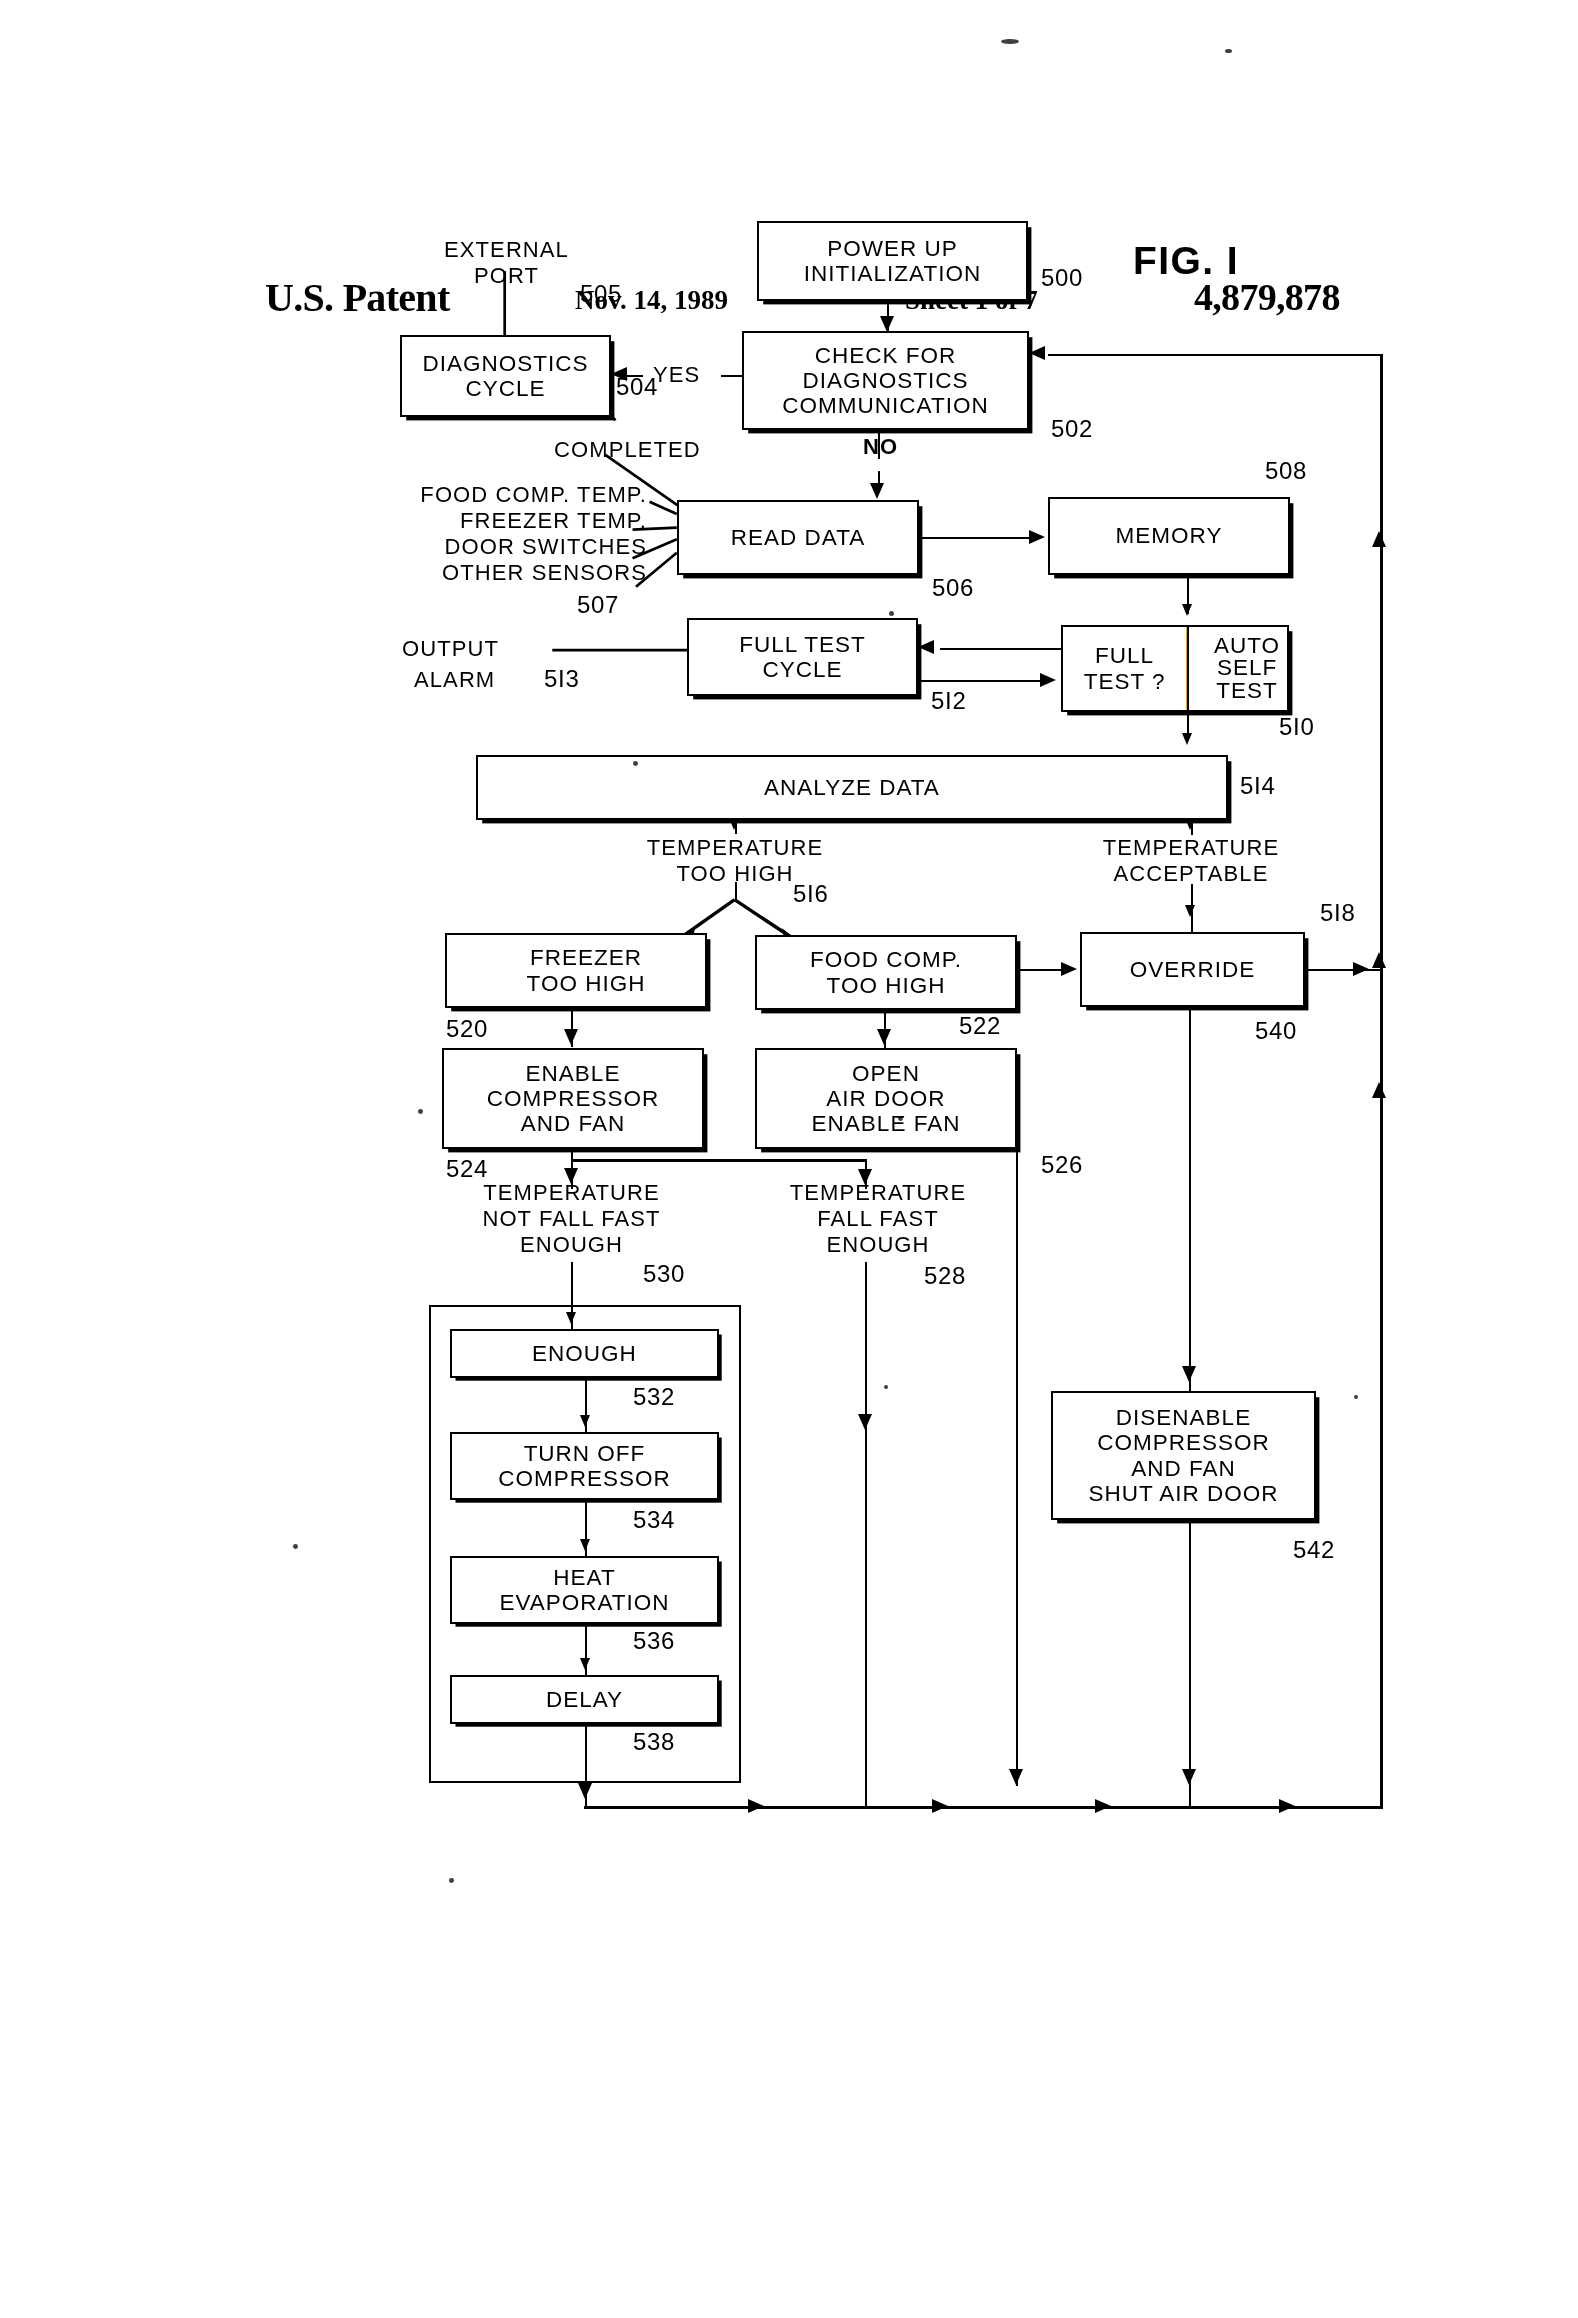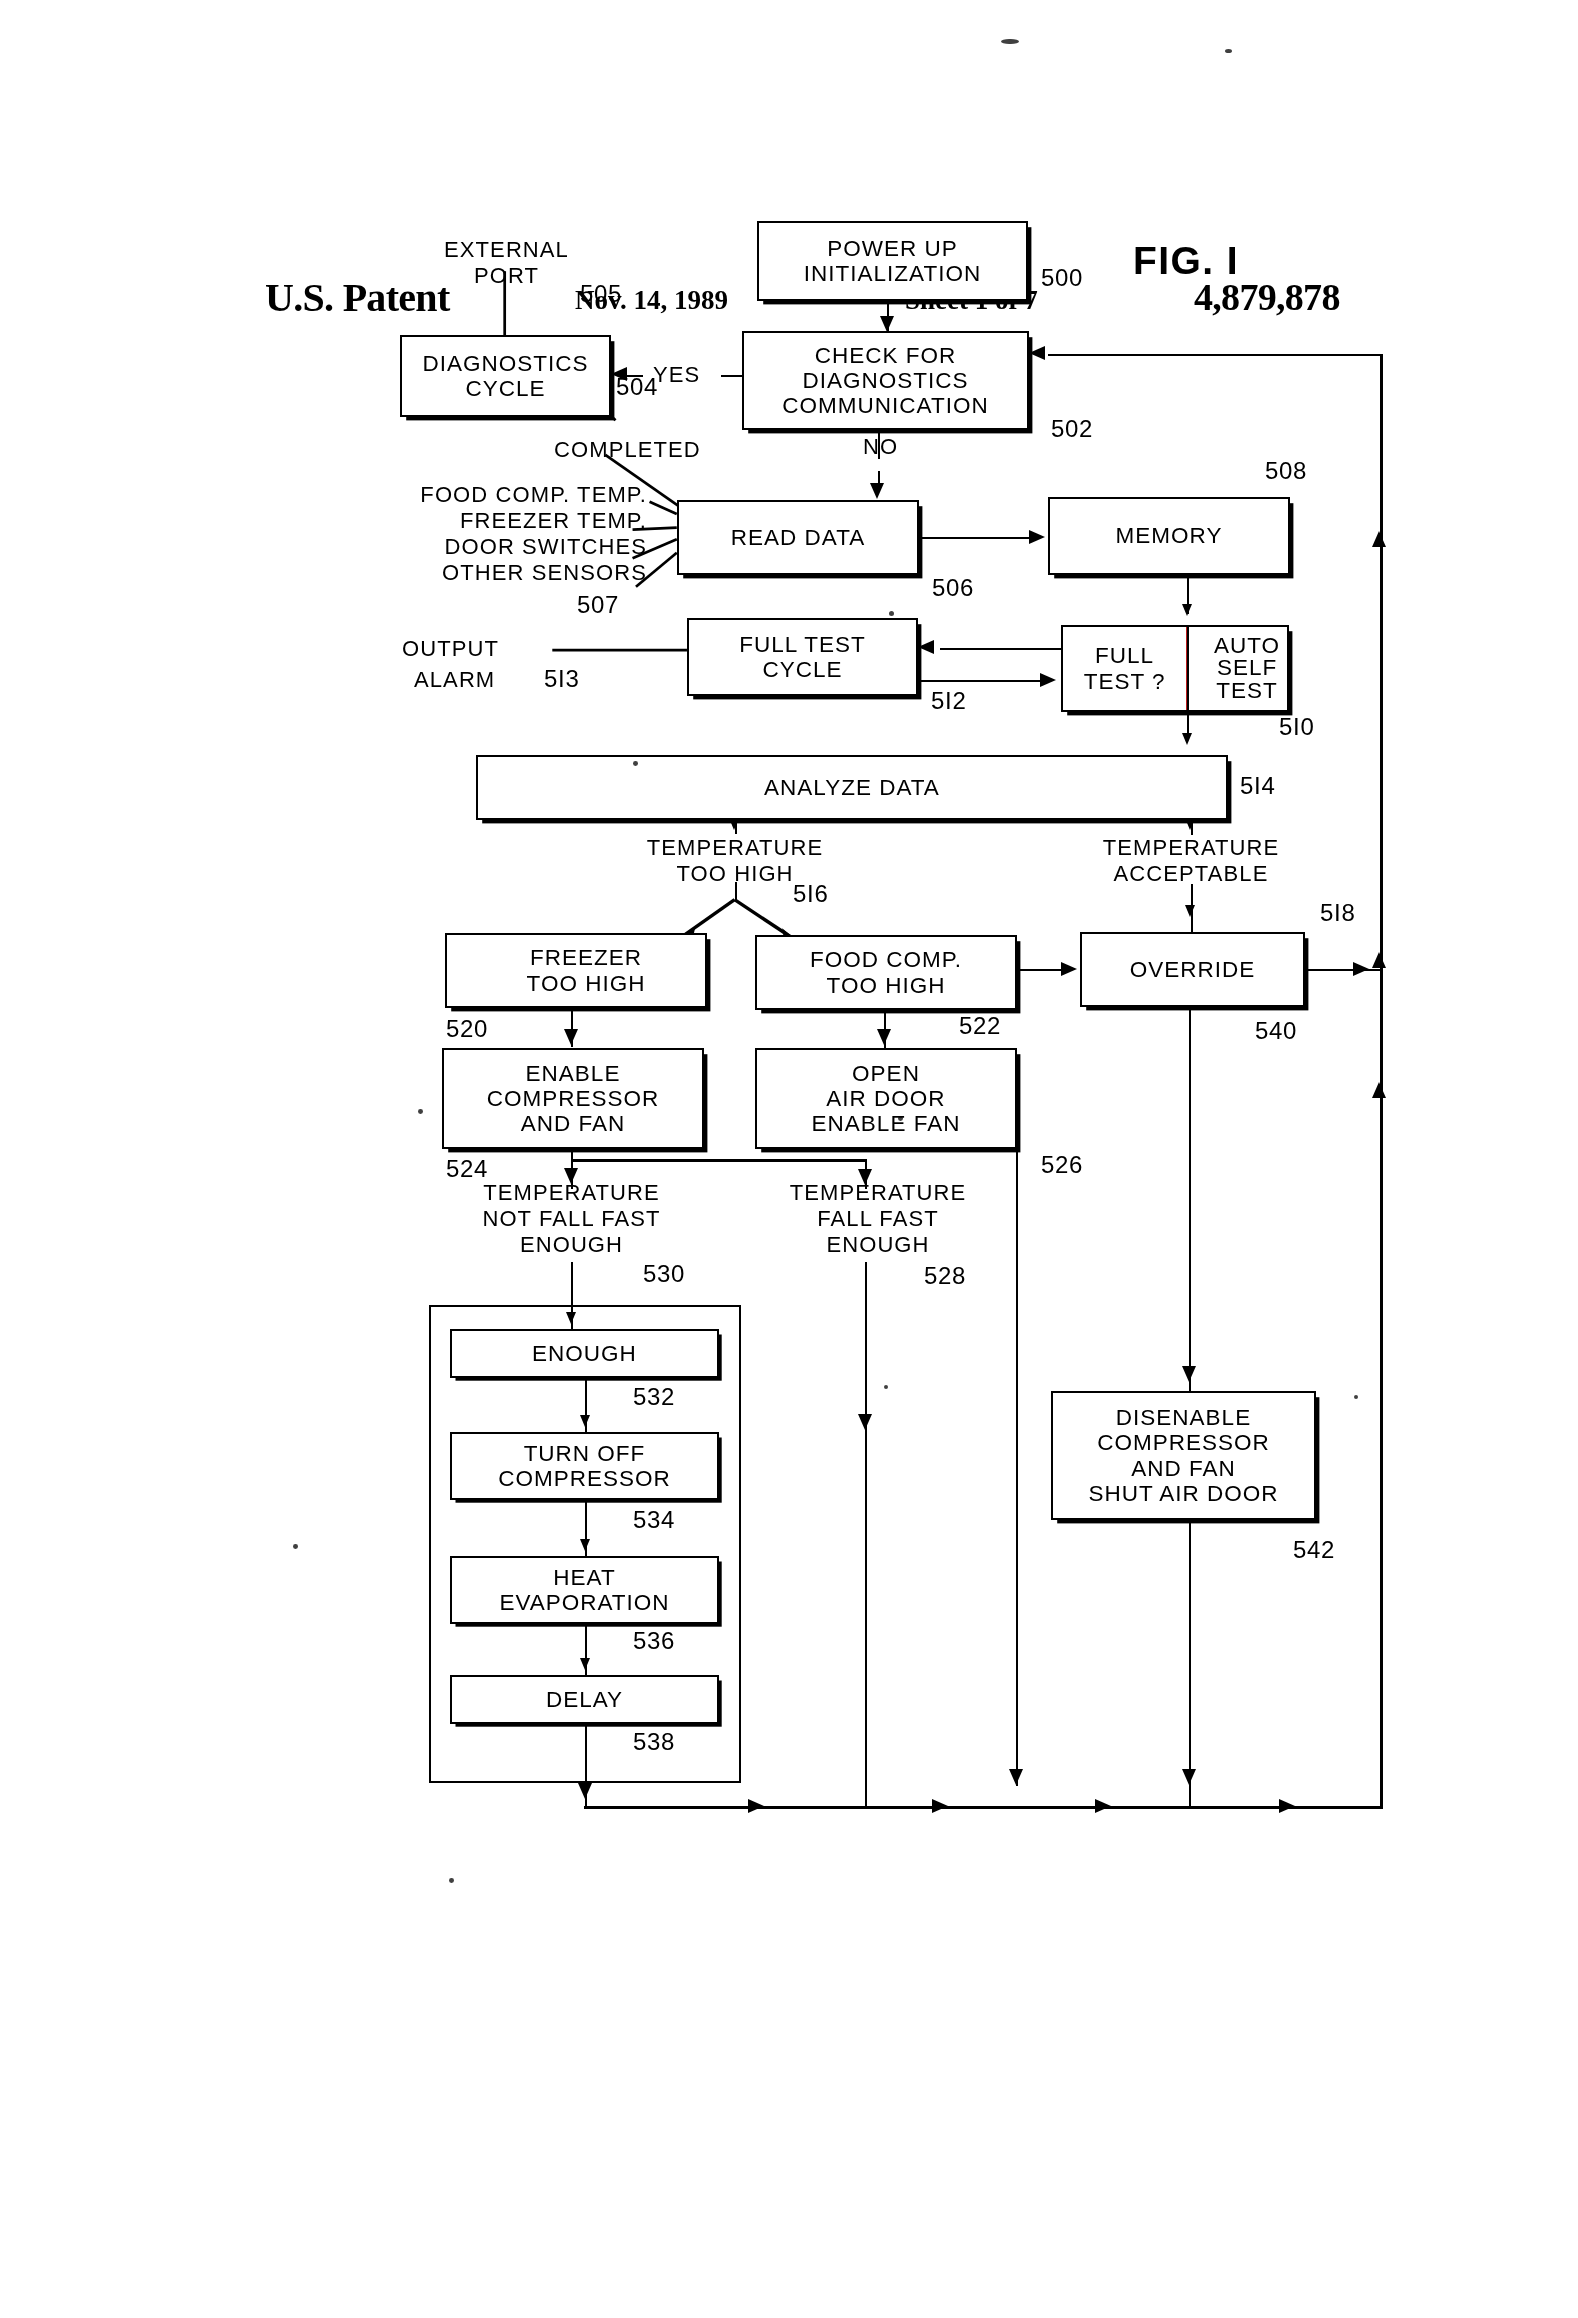--- a/index.html
+++ b/index.html
@@ -153,21 +153,21 @@
 <div class="box" style="left:687px;top:618px;width:231px;height:78px;">
   <div class="lines">
     <div>FULL TEST</div>
     <div>CYCLE</div>
   </div>
 </div>
 <div class="ref" style="left:931px;top:687px;">5I2</div>
 
 <div class="box" style="left:1061px;top:625px;width:228px;height:87px;padding:0;">
   <div style="display:flex;width:100%;height:100%;">
-    <div style="flex:0 0 55%;display:flex;align-items:center;justify-content:center;border-right:2px solid #b91c1c;">
+    <div style="flex:0 0 55%;display:flex;align-items:center;justify-content:center;border-right:2px solid #eab308;">
       <div class="lines">
         <div>FULL</div>
         <div>TEST ?</div>
       </div>
     </div>
     <div style="flex:1;display:flex;align-items:center;justify-content:center;">
       <div class="lines" style="line-height:1.0;margin-left:19px;">
         <div>AUTO</div>
         <div>SELF</div>
         <div>TEST</div>
@@ -268,21 +268,21 @@
   </div>
 </div>
 <div class="ref" style="left:1293px;top:1536px;">542</div>
 
 <div class="lbl c" style="left:435px;top:237px;width:143px;">
   <div>EXTERNAL</div>
   <div>PORT</div>
 </div>
 
 <div class="lbl" style="left:653px;top:362px;">YES</div>
-<div class="lbl" style="left:863px;top:434px;">NO</div>
+<div class="lbl" style="left:863px;top:434px;font-weight:bold;">NO</div>
 <div class="lbl" style="left:554px;top:437px;">COMPLETED</div>
 
 <div class="lbl r" style="left:354px;top:482px;width:293px;">
   <div>FOOD COMP. TEMP.</div>
   <div>FREEZER TEMP.</div>
   <div>DOOR SWITCHES</div>
   <div>OTHER SENSORS</div>
 </div>
 <div class="ref" style="left:577px;top:591px;">507</div>
 

